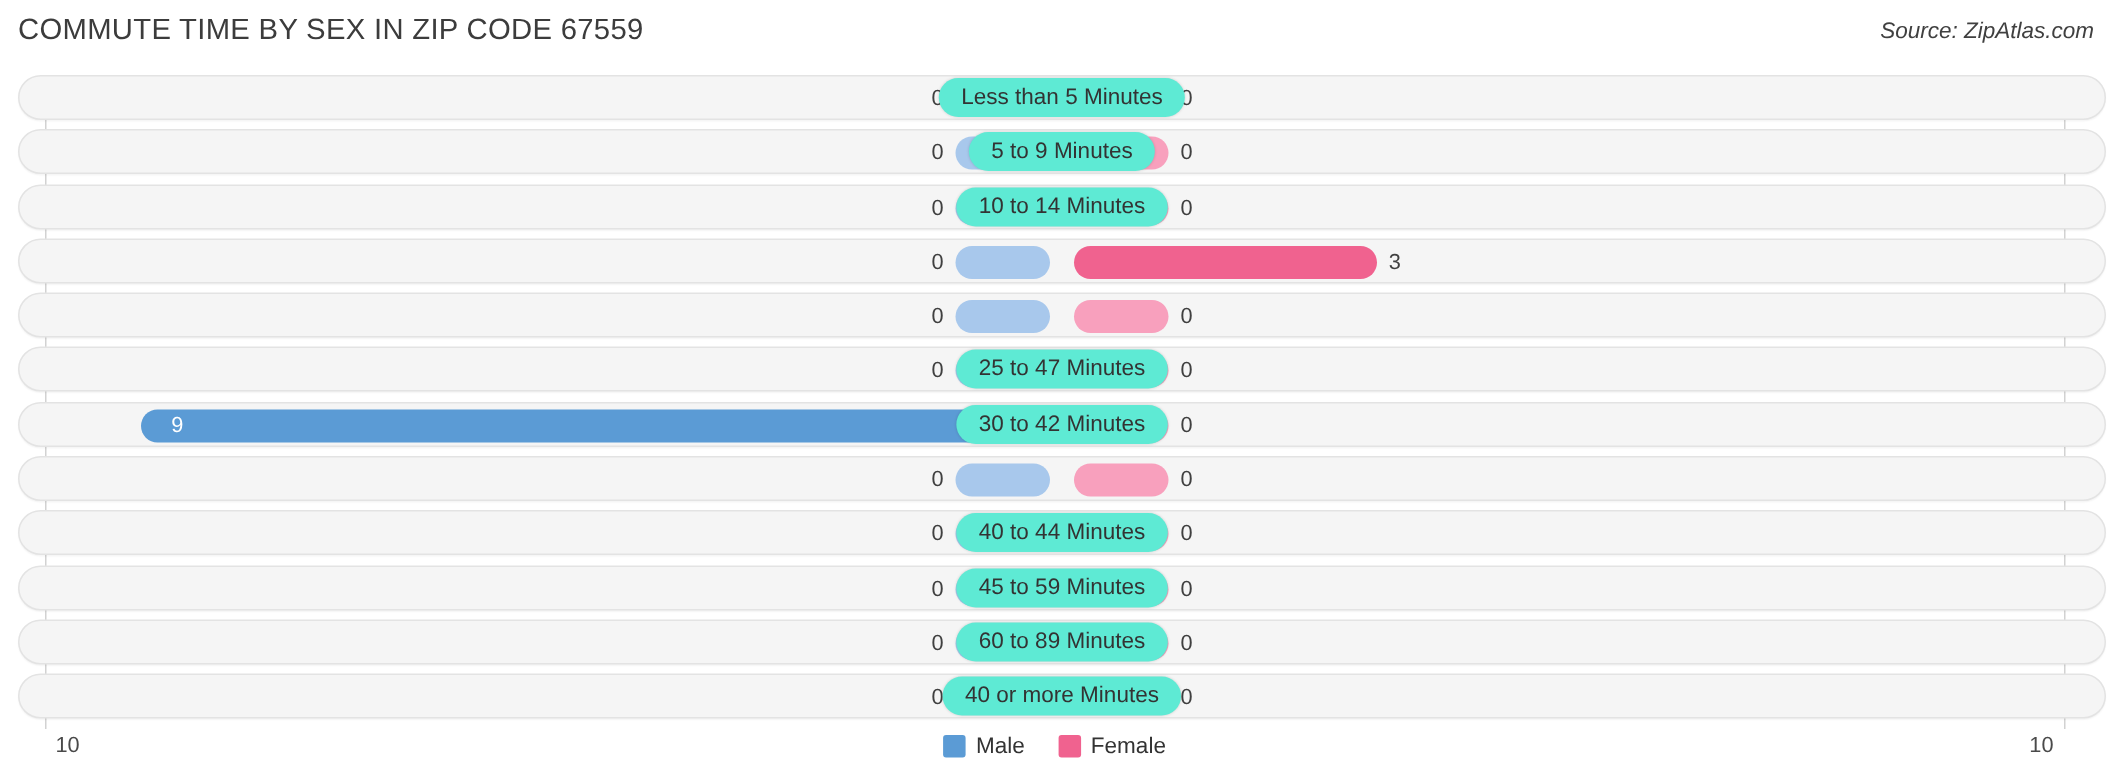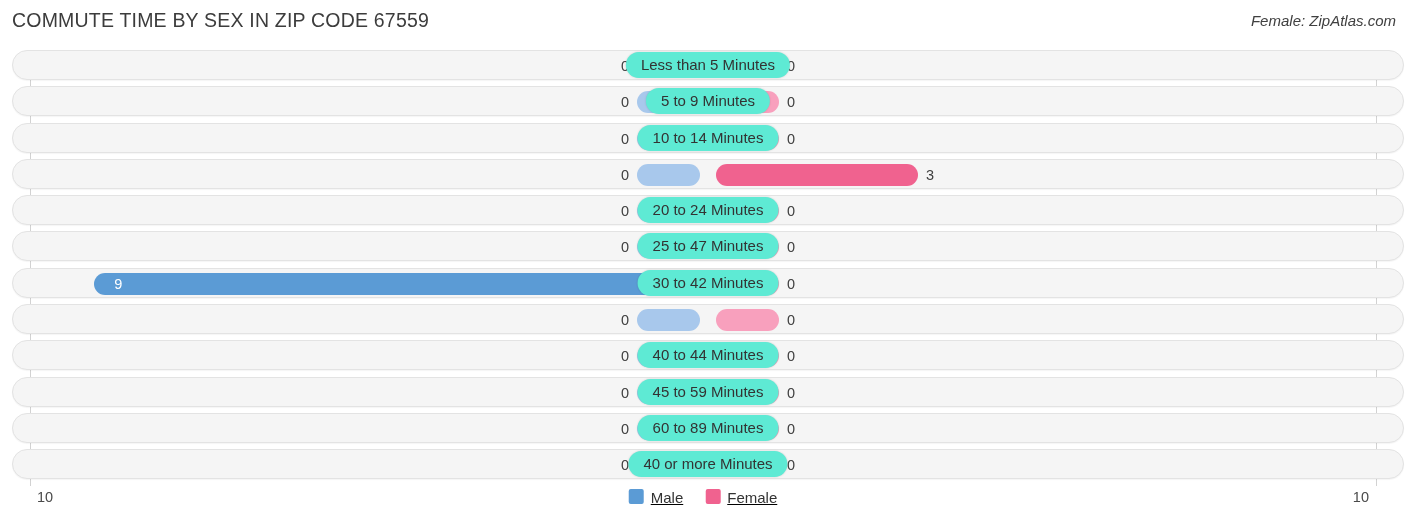--- a/index.html
+++ b/index.html
@@ -95,31 +95,31 @@
   }
   .tick.left  { left: 37px; }
   .tick.right { right: 37px; }
 
   .legend {
     position: absolute; left: 50%; top: 3px;
     transform: translateX(-50%);
     display: flex; align-items: center; gap: 22px;
     white-space: nowrap;
   }
-  .legend-item { display: flex; gap: 7px; text-decoration: underline; }
+  .legend-item { display: flex; align-items: center; gap: 7px; }
   .swatch { width: 15px; height: 15px; border-radius: 2px; display: inline-block; }
   .legend-label { font-size: 15px; color: #333; }
 </style>
 </head>
 <body>
 
 <div id="page">
 
   <div class="chart-title">COMMUTE TIME BY SEX IN ZIP CODE 67559</div>
-  <div class="chart-source">Female: ZipAtlas.com</div>
+  <div class="chart-source">Source: ZipAtlas.com</div>
 
   <div class="plot">
     <div class="axis-line left"></div>
     <div class="axis-line right"></div>
     <div class="rows" id="rows">
         <div class="row">
           <div class="bar male male-zero" style="width: 63px;"></div>
           <div class="val male-val-lbl" style="right: 774px;">0</div>
           <div class="bar female female-zero" style="width: 63px;"></div>
           <div class="val female-val-lbl" style="left: 774px;">0</div>
@@ -143,21 +143,20 @@
           <div class="bar male male-zero" style="width: 63px;"></div>
           <div class="val male-val-lbl" style="right: 774px;">0</div>
           <div class="bar female female-val" style="width: 201.9px;"></div>
           <div class="val female-val-lbl" style="left: 912.9px;">3</div>
         </div>
         <div class="row">
           <div class="bar male male-zero" style="width: 63px;"></div>
           <div class="val male-val-lbl" style="right: 774px;">0</div>
           <div class="bar female female-zero" style="width: 63px;"></div>
           <div class="val female-val-lbl" style="left: 774px;">0</div>
-          <div class="pill">20 to 24 Minutes</div>
         </div>
         <div class="row">
           <div class="bar male male-zero" style="width: 63px;"></div>
           <div class="val male-val-lbl" style="right: 774px;">0</div>
           <div class="bar female female-zero" style="width: 63px;"></div>
           <div class="val female-val-lbl" style="left: 774px;">0</div>
           <div class="pill">25 to 47 Minutes</div>
         </div>
         <div class="row">
           <div class="bar male male-val" style="width: 605.7px;"></div>

